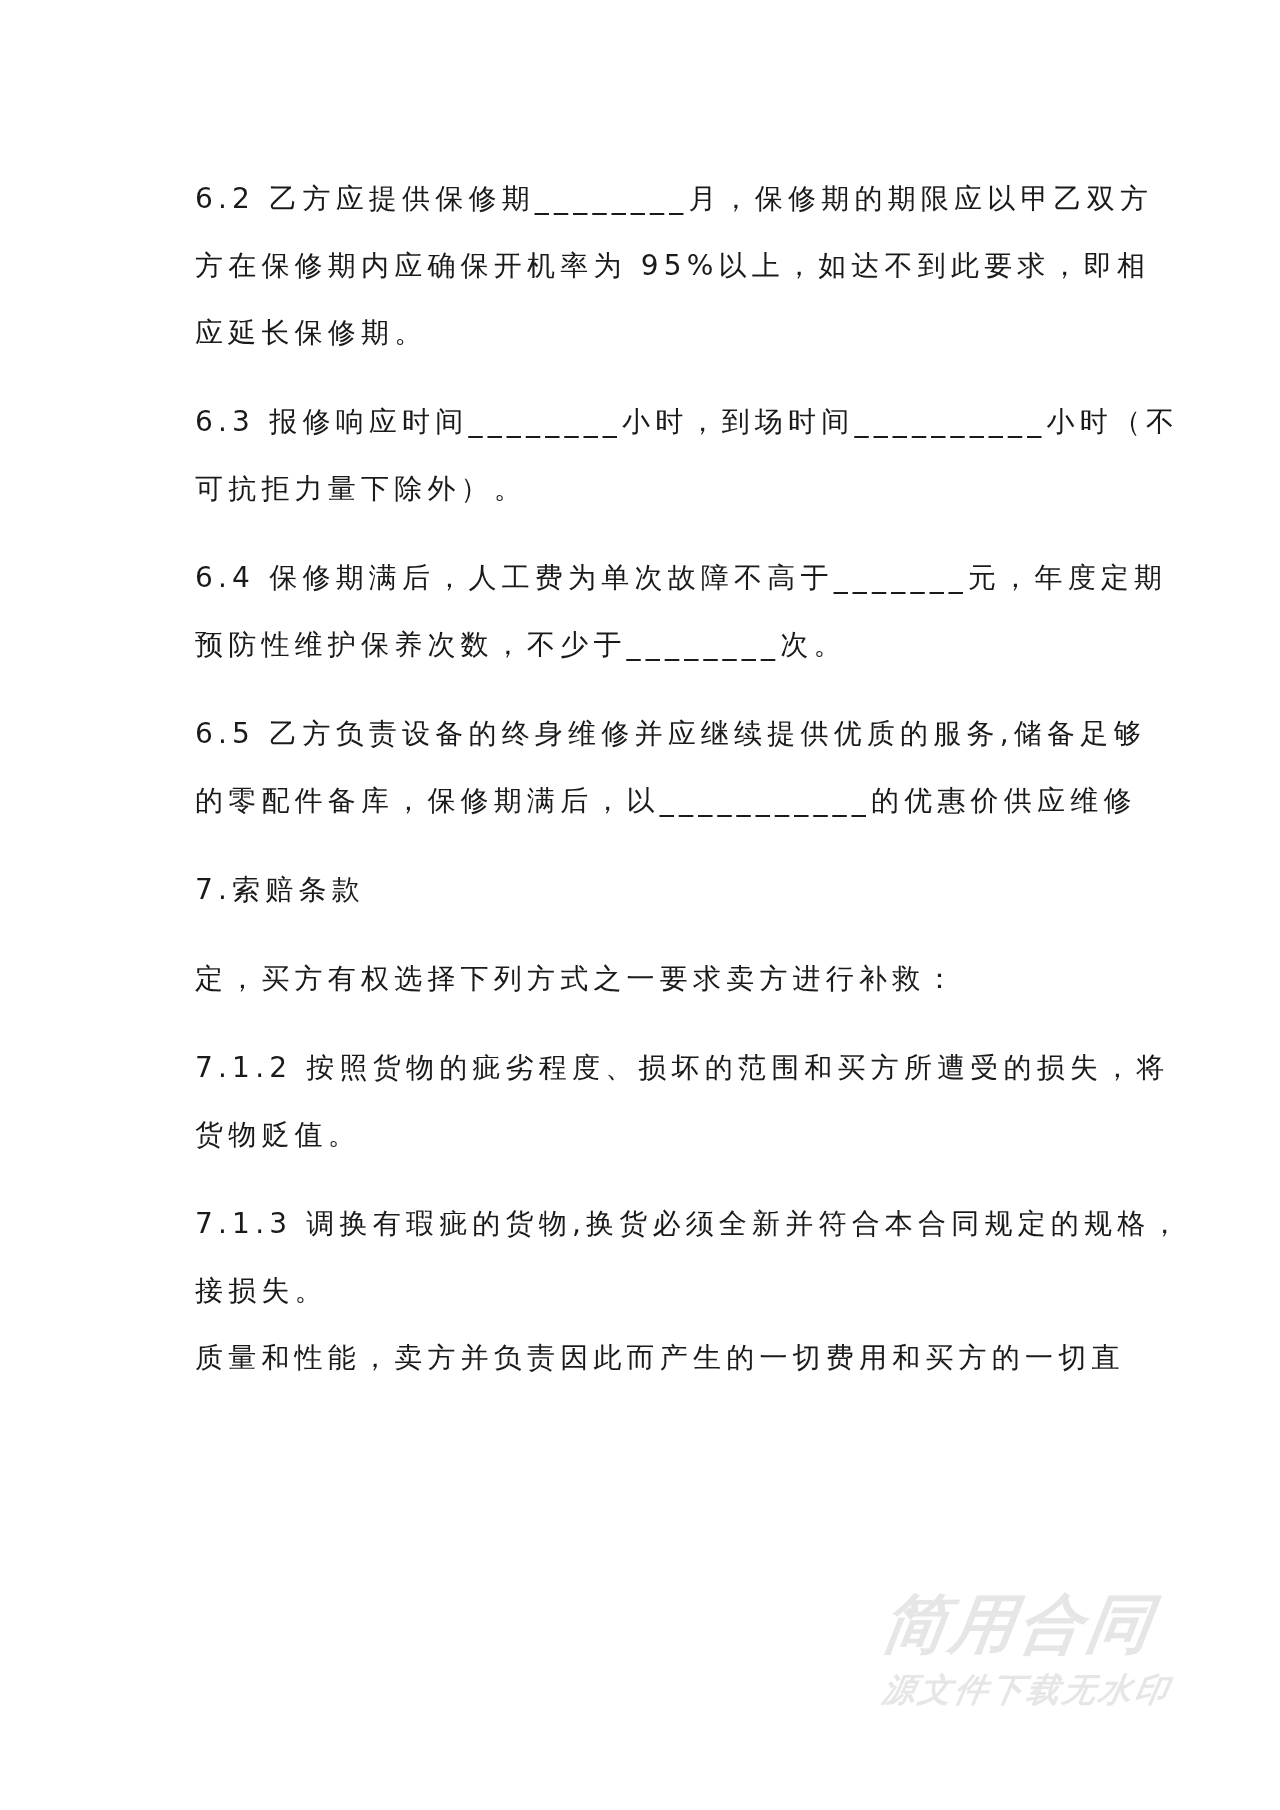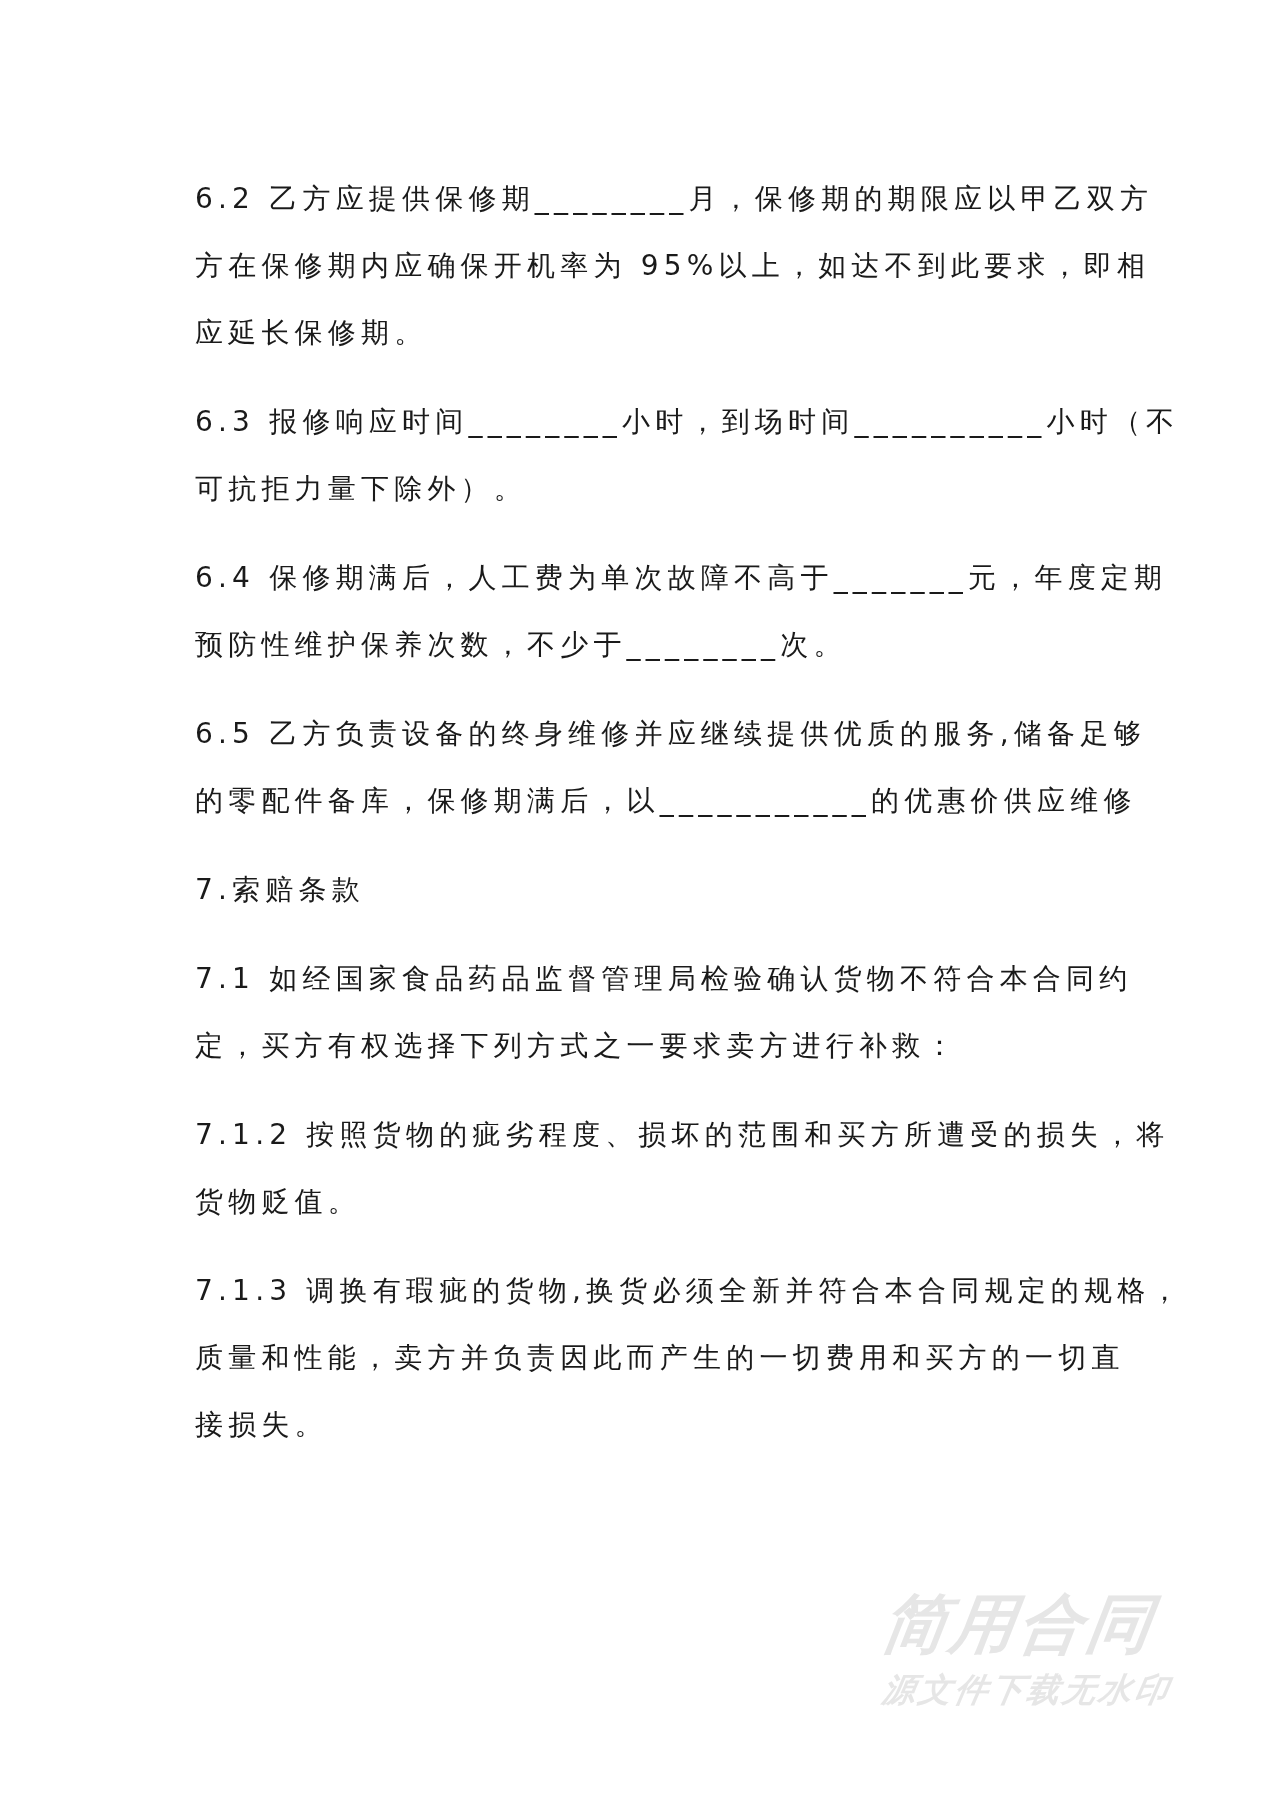--- a/index.html
+++ b/index.html
@@ -98,33 +98,32 @@
     <p class="para">
       <span class="line">6.5 乙方负责设备的终身维修并应继续提供优质的服务,储备足够</span>
       <span class="line">的零配件备库，保修期满后，以___________的优惠价供应维修</span>
     </p>
 
     <p class="para heading">
       <span class="line">7.索赔条款</span>
     </p>
 
     <p class="para">
-      <span class="line">7.1  如经国家食品药品监督管理局检验确认货物不符合本合同约</span>
       <span class="line">定，买方有权选择下列方式之一要求卖方进行补救：</span>
     </p>
 
     <p class="para">
       <span class="line">7.1.2 按照货物的疵劣程度、损坏的范围和买方所遭受的损失，将</span>
       <span class="line">货物贬值。</span>
     </p>
 
     <p class="para">
       <span class="line">7.1.3 调换有瑕疵的货物,换货必须全新并符合本合同规定的规格，</span>
+      <span class="line">接损失。</span>
       <span class="line">质量和性能，卖方并负责因此而产生的一切费用和买方的一切直</span>
-      <span class="line">接损失。</span>
     </p>
 
   </div>
 
   <div class="watermark">
     <span class="wm-title">简用合同</span>
     <span class="wm-sub">源文件下载无水印</span>
   </div>
 </div>
 

